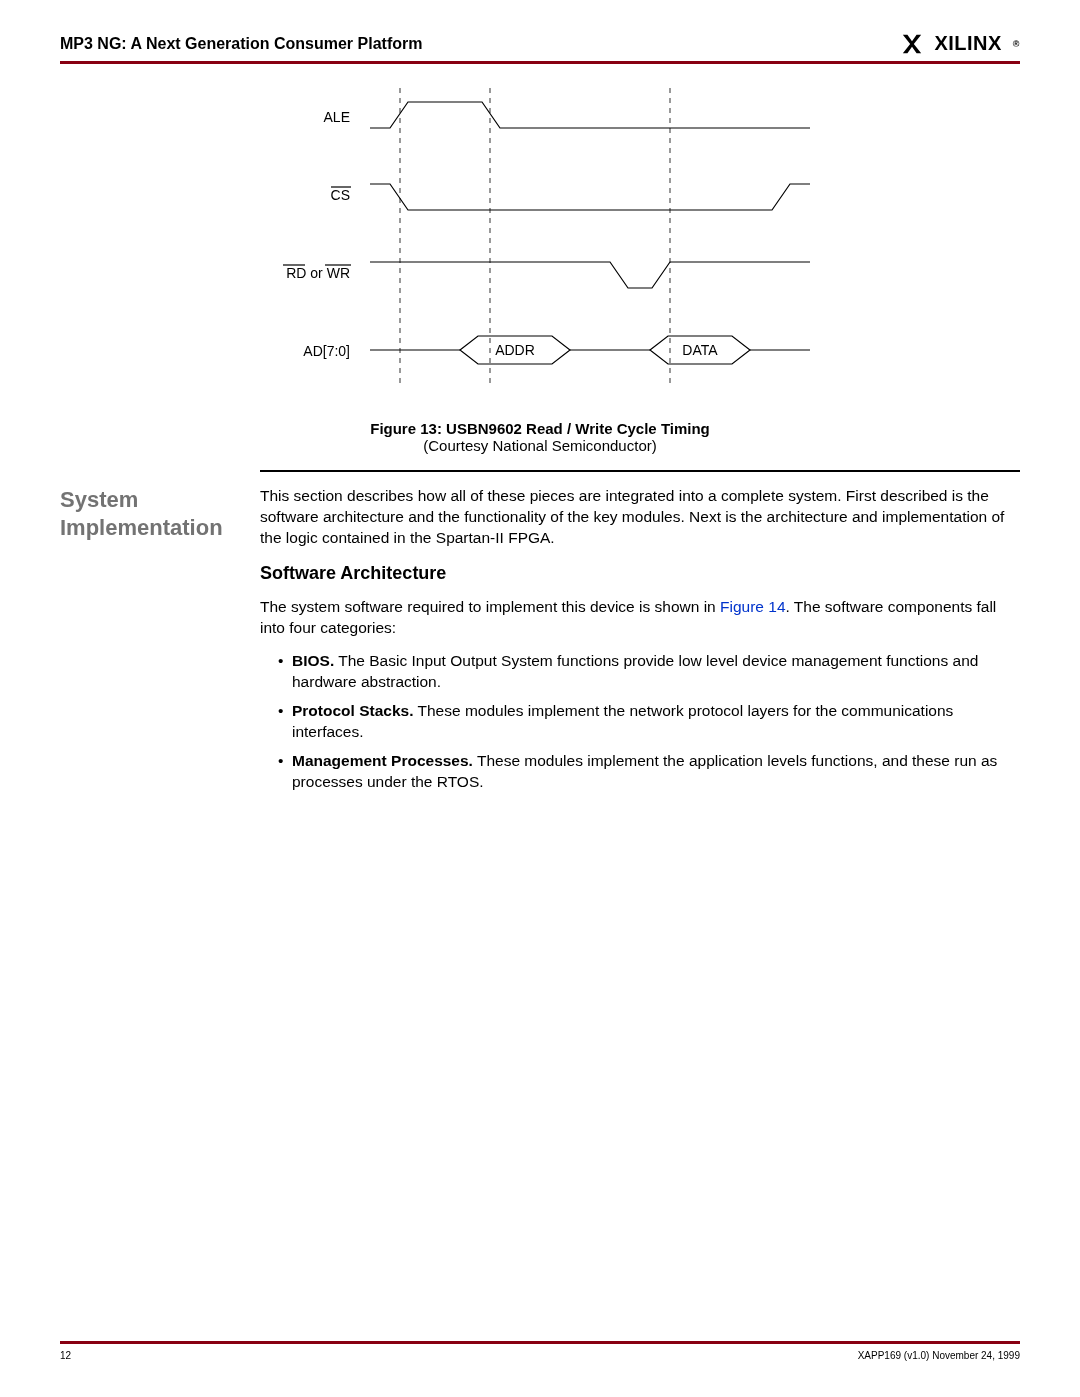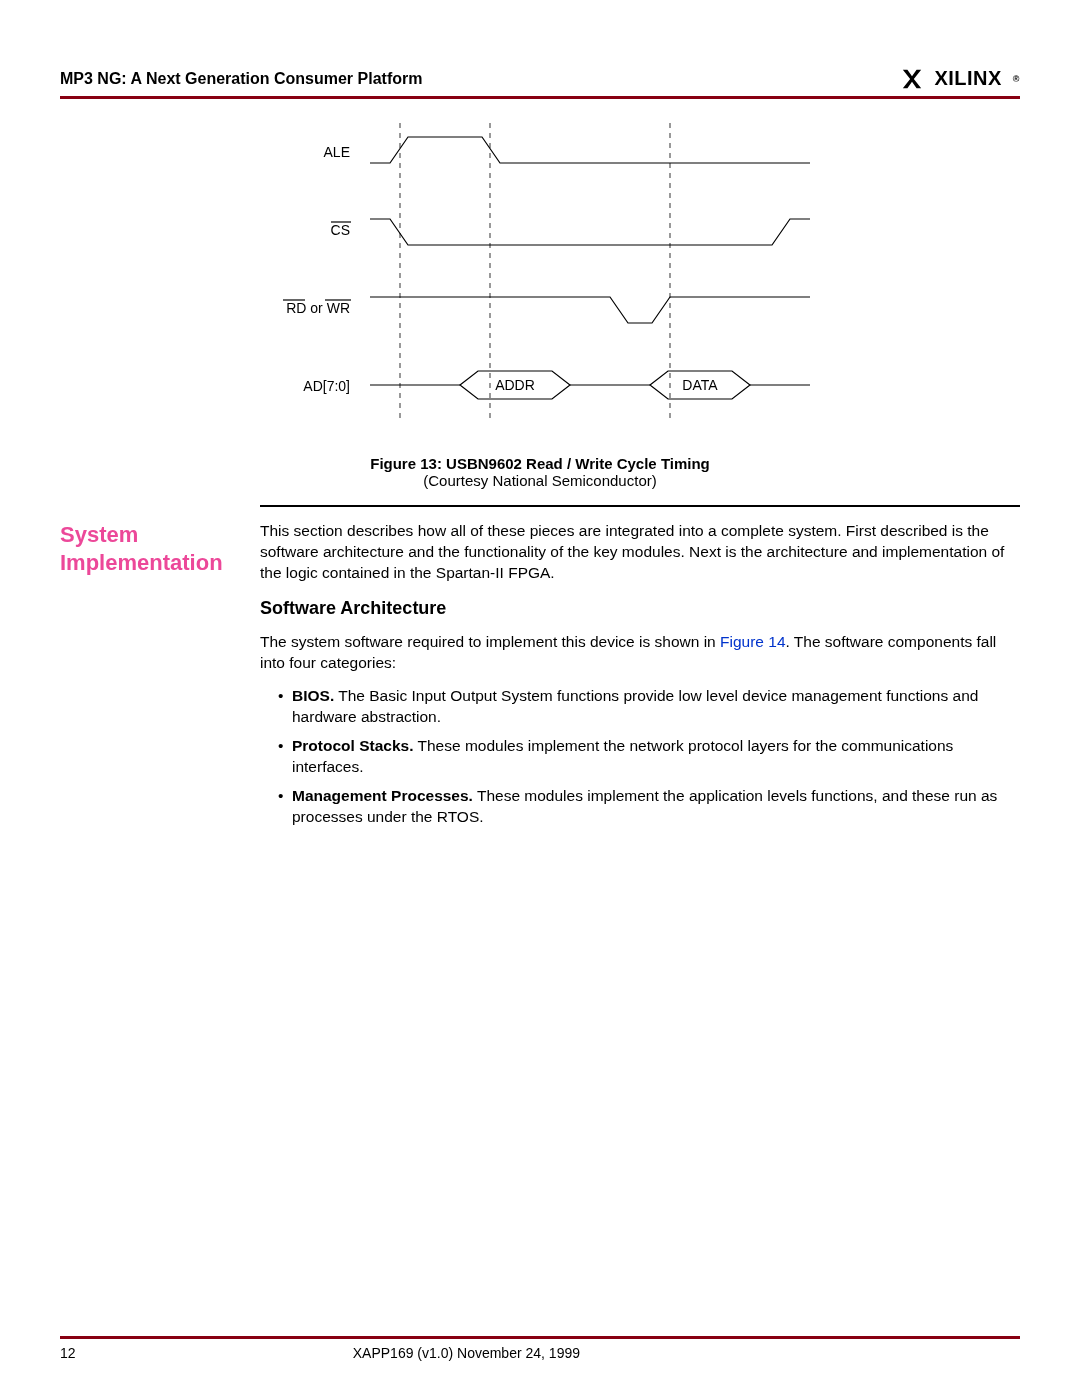--- a/index.html
+++ b/index.html
@@ -12,21 +12,20 @@
     height: 1397px;
     position: relative;
     padding: 32px 60px 0 60px;
   }
   .header {
     display: flex;
     justify-content: space-between;
     align-items: center;
     padding-bottom: 6px;
     border-bottom: 3px solid #880012;
-    margin-top: 35px;
   }
   .doc-title { font-weight: bold; font-size: 16px; }
   .logo {
     display: flex;
     align-items: center;
     gap: 11px;
     font-family: Arial, sans-serif;
     font-weight: bold;
     font-size: 20px;
     letter-spacing: 0.5px;
@@ -49,40 +48,40 @@
   .fig-caption .fig-label { font-weight: bold; }
   .section-divider {
     margin: 16px 0 14px 200px;
     border: none;
     border-top: 2px solid #000;
   }
   .section-row { display: flex; }
   .section-head {
     width: 200px;
     flex-shrink: 0;
-    color: #ec4899;
+    color: #737373;
     font-weight: bold;
     font-size: 22px;
     line-height: 1.25;
   }
   .section-body { flex: 1; line-height: 1.35; font-size: 15.5px; }
   .section-body p { margin-bottom: 12px; }
   .subhead { font-weight: bold; font-size: 18px; margin-bottom: 12px; }
   .link { color: #0033cc; }
   ul.bullets { list-style: none; padding-left: 18px; }
   ul.bullets li { position: relative; padding-left: 14px; margin-bottom: 8px; line-height: 1.35; }
   ul.bullets li::before { content: "•"; position: absolute; left: 0; top: 0; }
   .footer {
     position: absolute;
     left: 60px; right: 60px; bottom: 36px;
     border-top: 3px solid #880012;
     padding-top: 6px;
     display: flex;
-    justify-content: flex-start;
-    font-size: 14px;
+    justify-content: space-between;
+    font-size: 10px;
   }
   .footer-center { text-align: center; flex: 1; }
   .footer-left, .footer-right { width: 260px; }
   .footer-right { text-align: right; }
   .footer-link { font-weight: bold; text-decoration: underline; }
 </style>
 </head>
 <body>
 
 <div class="header">

